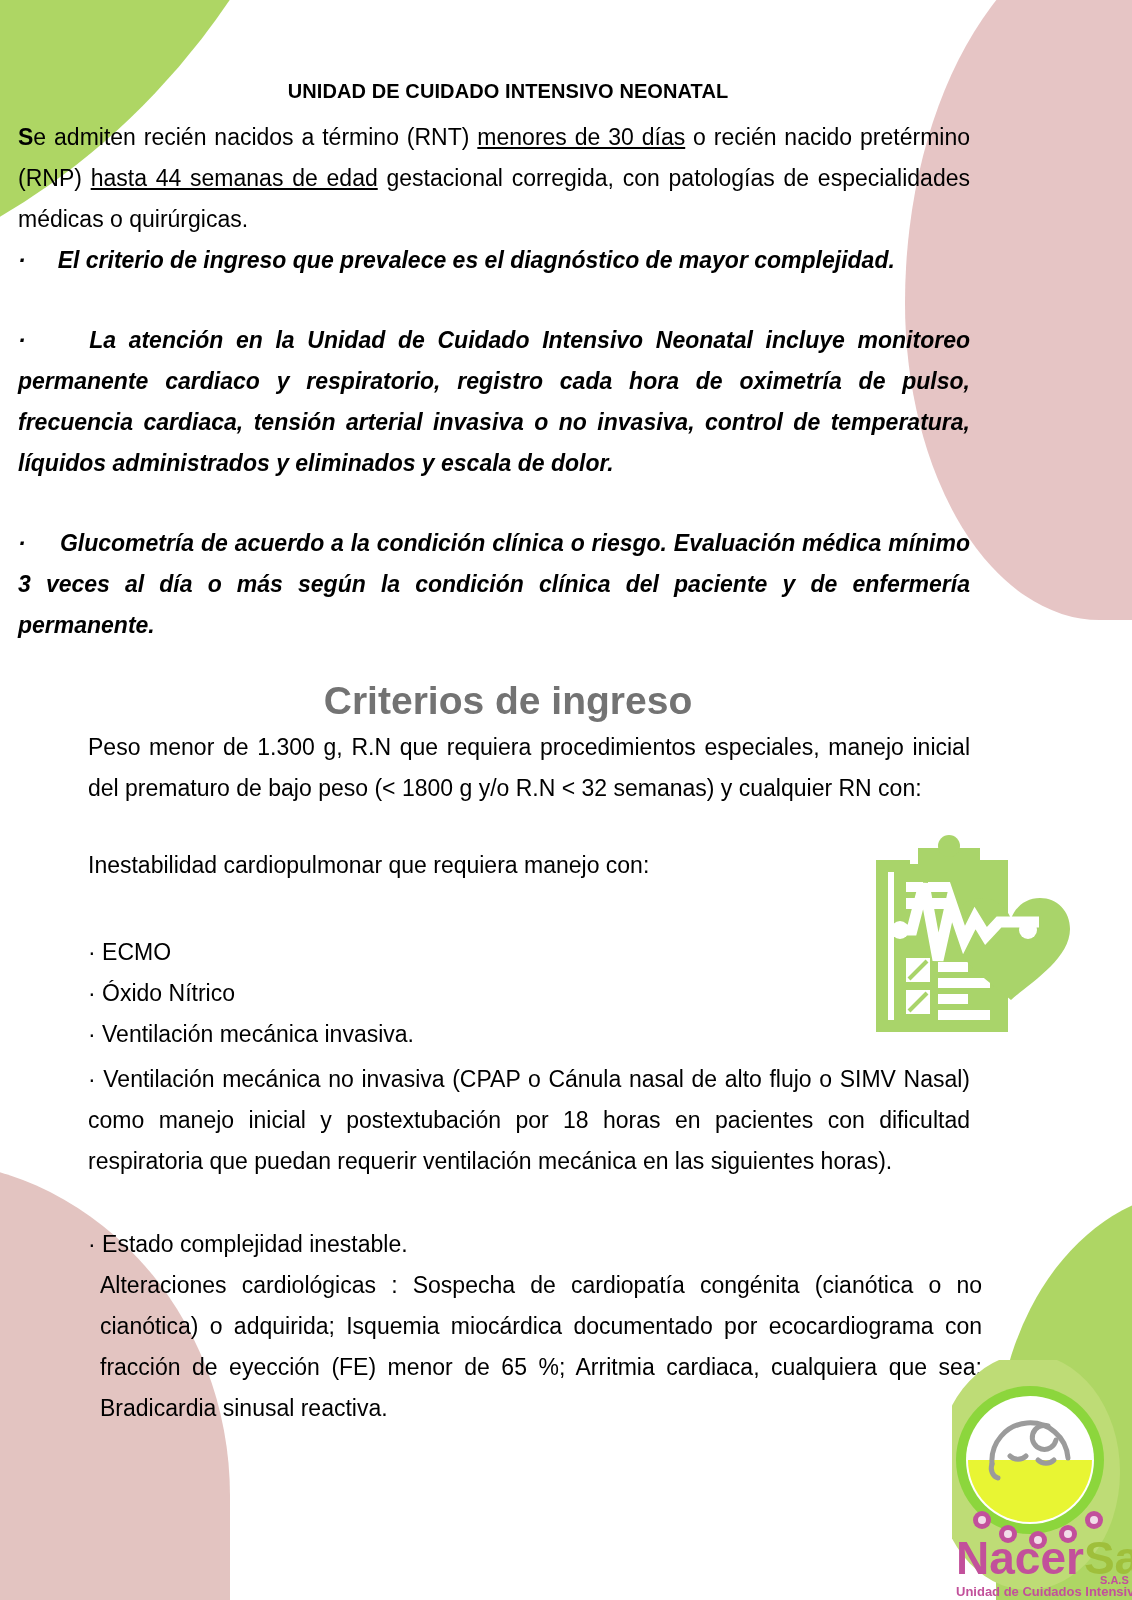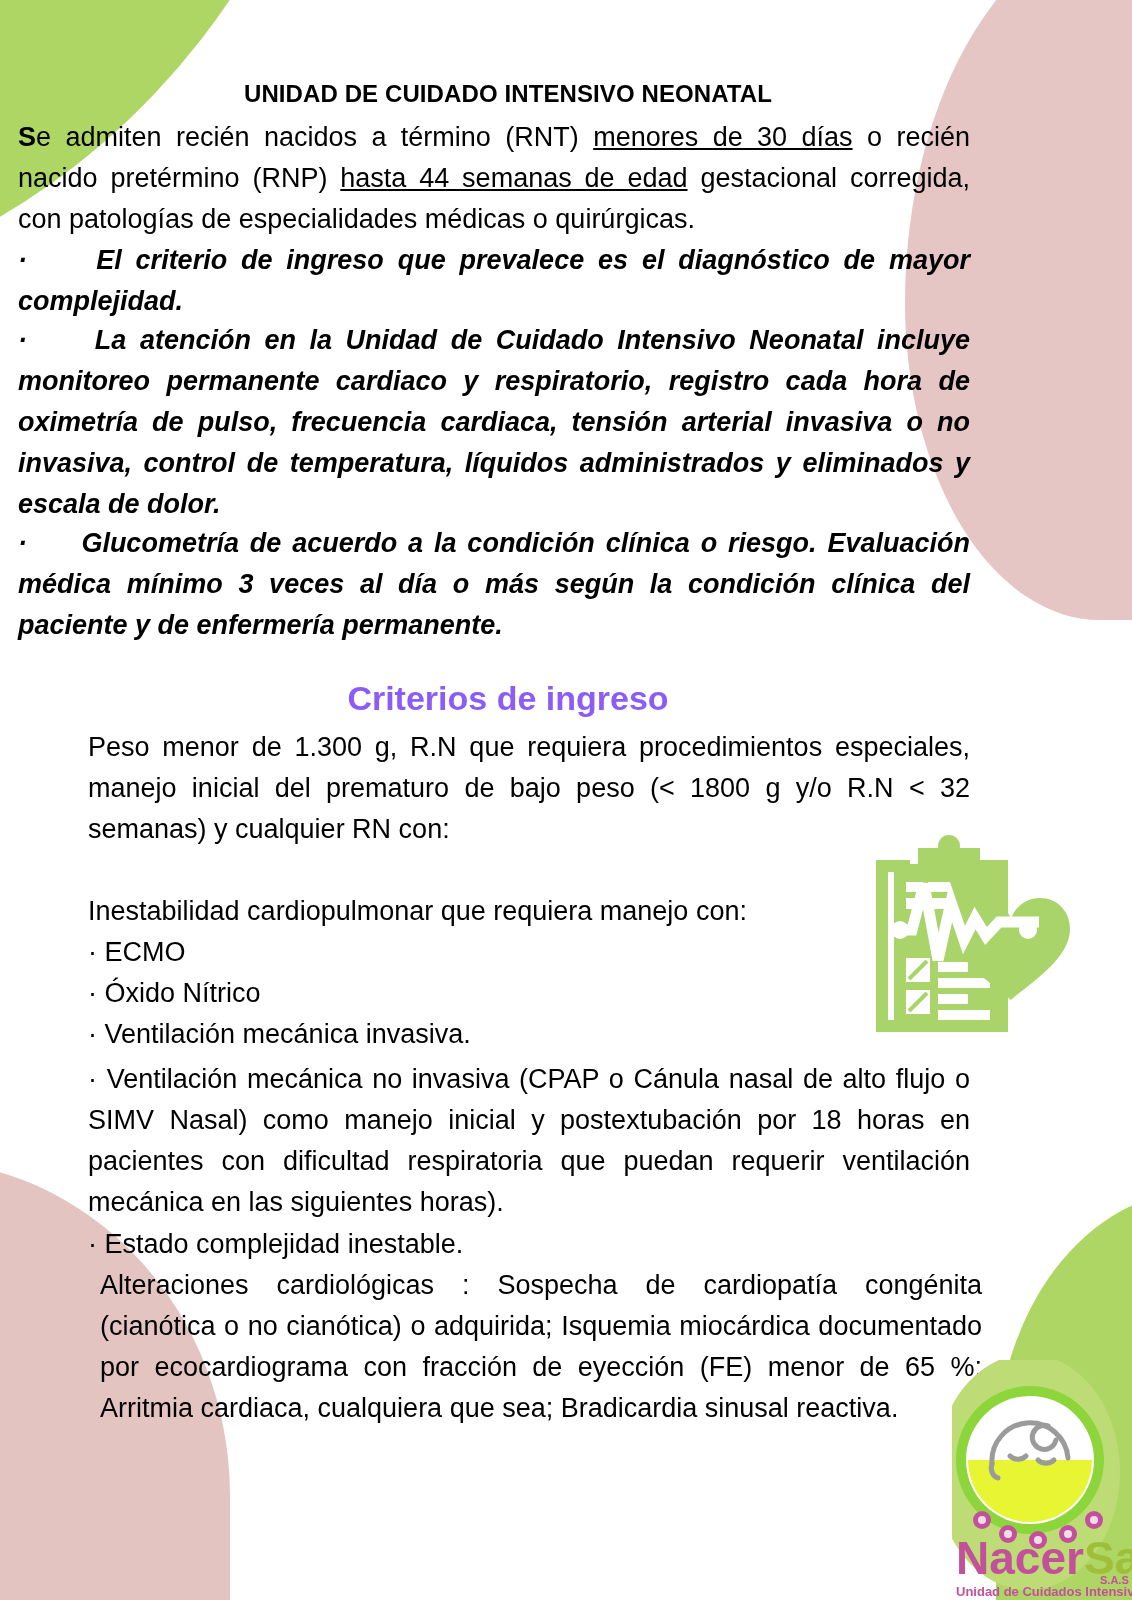--- a/index.html
+++ b/index.html
@@ -61,61 +61,61 @@
     width: 1132px;
     height: 1600px;
   }
 
   .doc-title {
     position: absolute;
     left: 18px;
     top: 80px;
     width: 980px;
     text-align: center;
-    font-size: 24px;
+    font-size: 20px;
     font-weight: bold;
     color: #000000;
     letter-spacing: 0.1px;
   }
 
   .para {
     position: absolute;
     color: #000000;
     text-align: justify;
     text-justify: inter-word;
-    font-size: 27px;
+    font-size: 23px;
     line-height: 41px;
   }
   .para.reg { font-weight: normal; font-style: normal; }
   .para.bolditalic { font-weight: bold; font-style: italic; }
 
   .para .lead-bold { font-weight: bold; }
   .para .u { text-decoration: underline; }
 
   .block-intro { left: 18px; top: 117px; width: 952px; }
   .block-b1 { left: 18px; top: 240px; width: 952px; }
   .block-b2 { left: 18px; top: 320px; width: 952px; }
   .block-b3 { left: 18px; top: 523px; width: 952px; }
 
   .section-title {
     position: absolute;
     left: 18px;
     top: 679px;
     width: 980px;
     text-align: center;
-    font-size: 34px;
+    font-size: 39px;
     font-weight: bold;
-    color: #8b5cf6;
+    color: #737373;
   }
 
   .block-peso {
     left: 88px; top: 727px; width: 882px;
   }
   .block-inest {
-    left: 88px; top: 891px; width: 882px;
+    left: 88px; top: 845px; width: 882px;
     text-align: left;
   }
   .block-bullets {
     left: 88px; top: 932px; width: 882px;
     text-align: left;
   }
   .block-vmni { left: 88px; top: 1059px; width: 882px; }
   .block-estado {
     left: 88px; top: 1224px; width: 882px;
     text-align: left;

